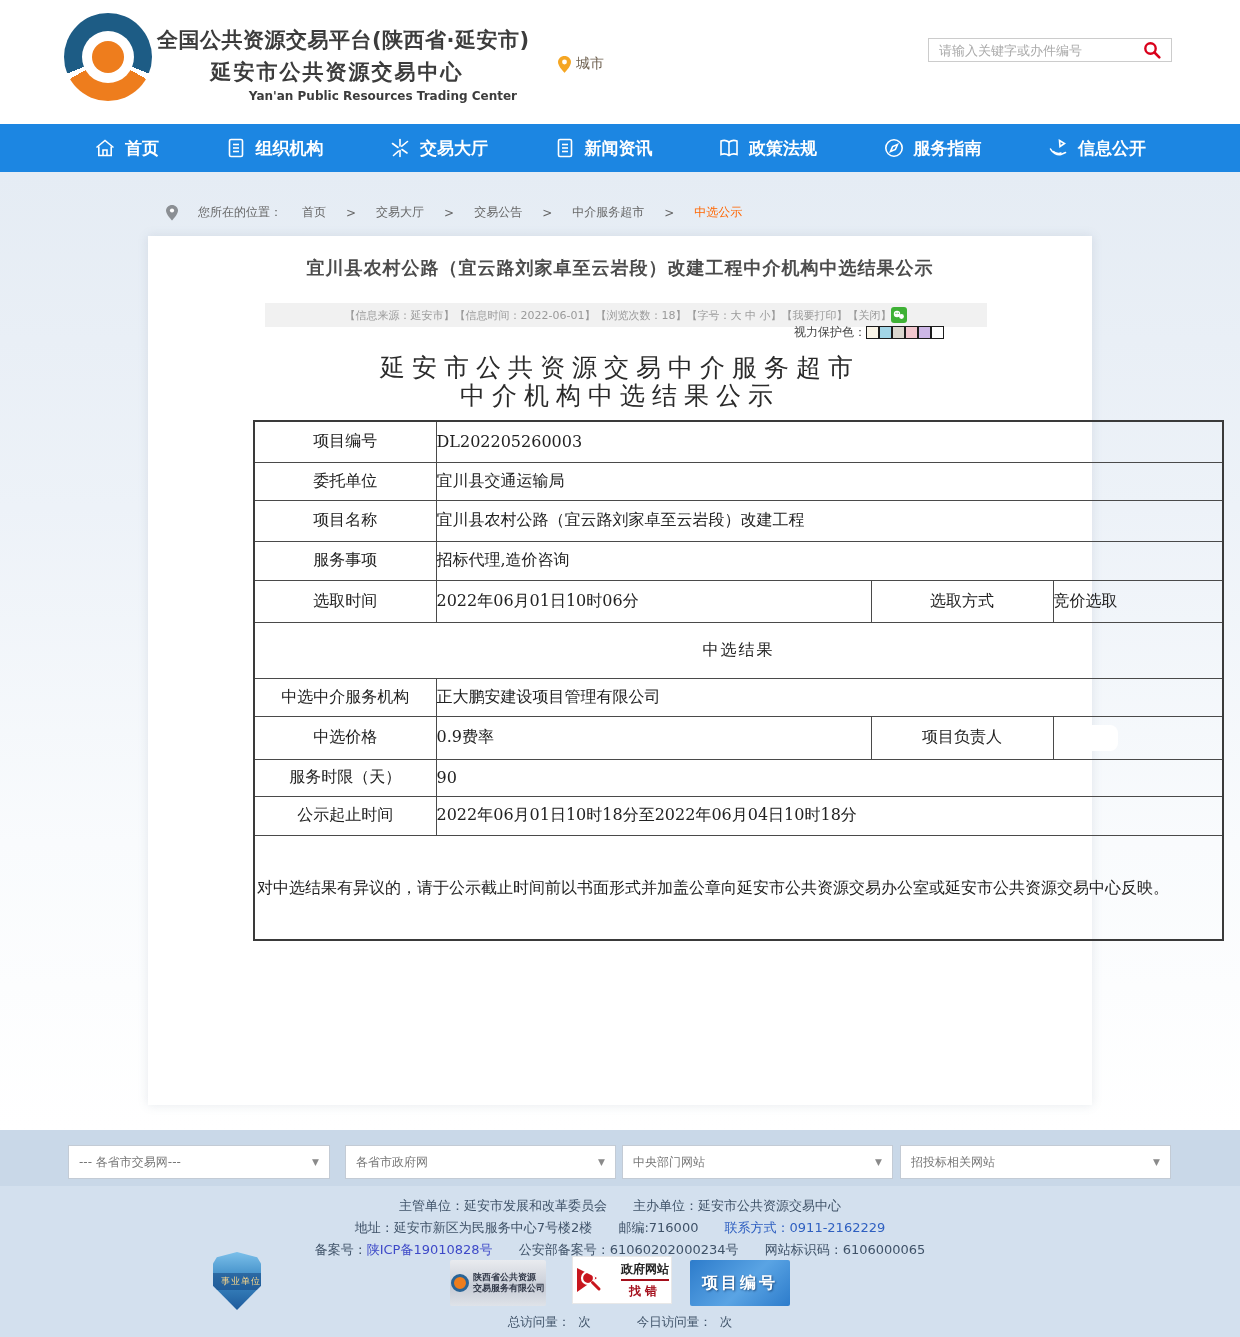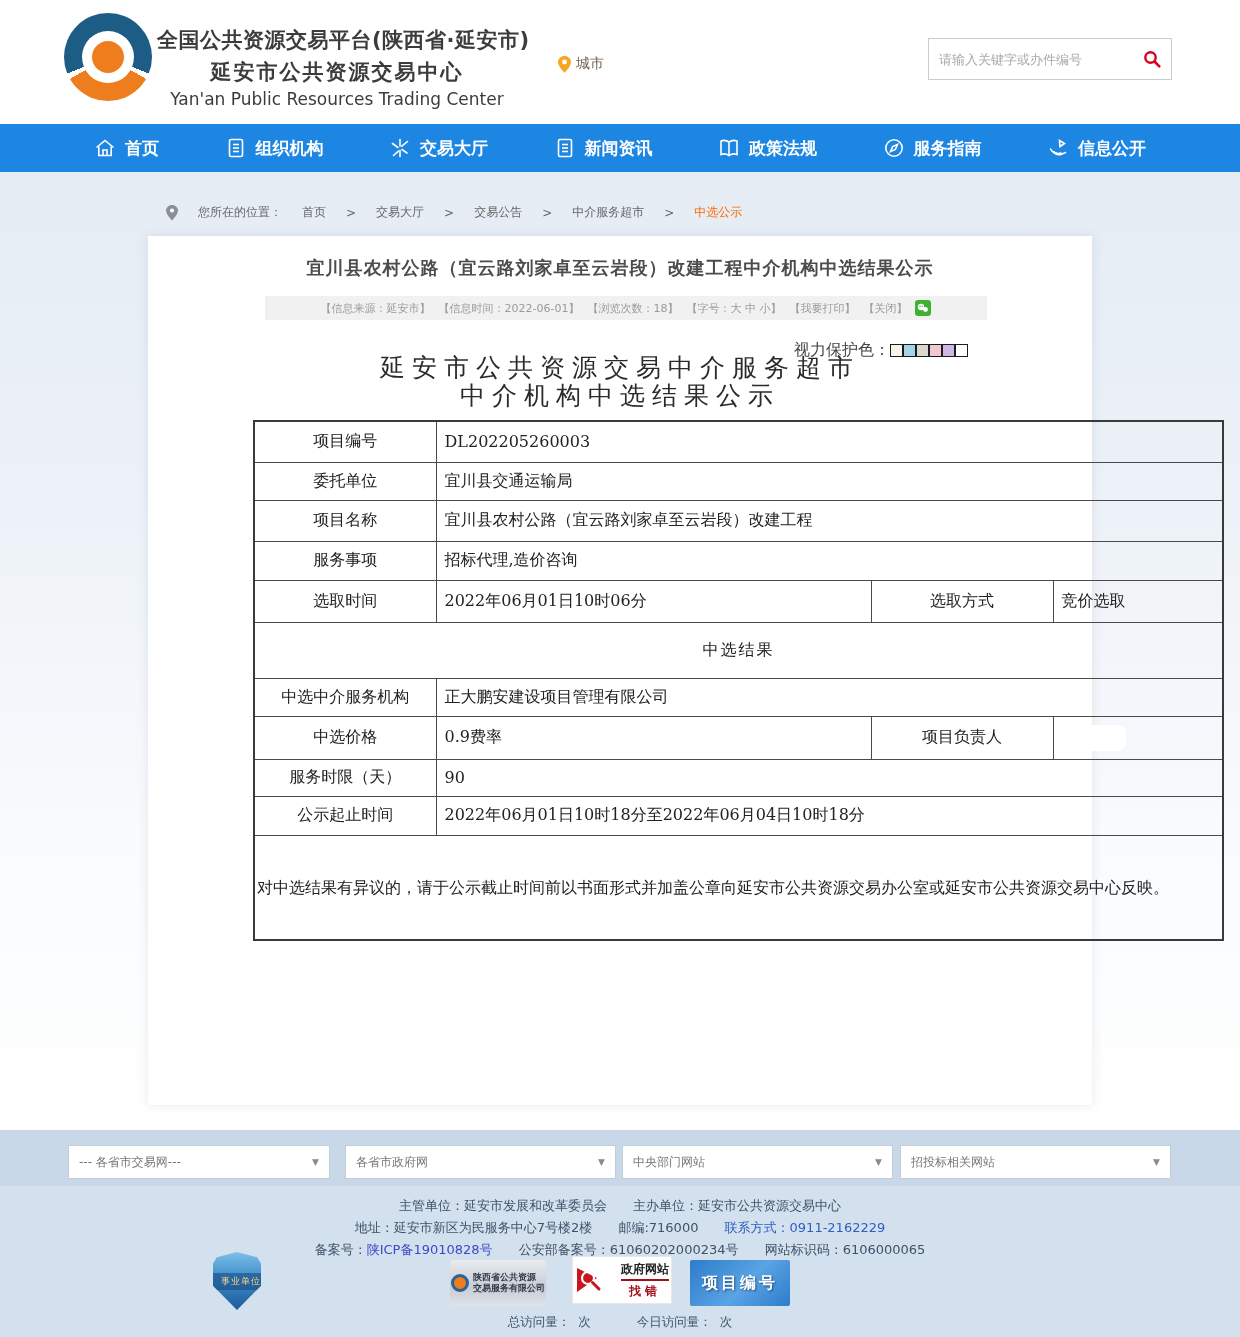--- a/index.html
+++ b/index.html
@@ -11,24 +11,24 @@
   .header { position:absolute; top:0; left:0; width:1240px; height:124px; background:#fff; }
   .logo { position:absolute; left:64px; top:13px; width:88px; height:88px; border-radius:50%;
           background:conic-gradient(#1d5c85 0 112deg, #fff 112deg 120deg, #ee7d1d 120deg 240deg, #fff 240deg 248deg, #1d5c85 248deg 360deg); }
   .logo-hole { position:absolute; left:50%; top:50%; transform:translate(-50%,-50%);
                width:52px; height:52px; border-radius:50%; background:#fff; }
   .logo-dot  { position:absolute; left:50%; top:50%; transform:translate(-50%,-50%);
                width:32px; height:32px; border-radius:50%; background:#ee7d1d; }
   .brand { position:absolute; left:157px; top:26px; width:360px; text-align:center; color:#3c3c3c; }
   .brand-l1 { font-size:21px; font-weight:bold; letter-spacing:0.5px; white-space:nowrap; }
   .brand-l2 { font-size:21px; font-weight:bold; letter-spacing:2px; margin-top:4px; }
-  .brand-en { font-size:17px; font-weight:normal; margin-top:3px; }
+  .brand-en { font-size:12px; font-weight:bold; margin-top:3px;text-align:right; }
   .city { position:absolute; left:558px; top:55px; display:flex; align-items:center; gap:5px;
           font-size:14px; color:#6d5f4e; cursor:pointer; }
-  .search { position:absolute; left:928px; top:38px; width:244px; height:42px;
+  .search { position:absolute; left:928px; top:38px; width:244px; height:24px;
             border:1px solid #ccc; display:flex; align-items:center; background:#fff; }
   .search input { flex:1; border:0; outline:0; padding:0 10px; font-size:13px; color:#333;
                   font-family:inherit; background:transparent; }
   .search input::placeholder { color:#a9a9a9; }
   .search-btn { width:38px; height:28px; display:flex; align-items:center; justify-content:center; cursor:pointer; }
 
   
   .nav { position:absolute; top:124px; left:0; width:1240px; height:48px; background:#1c86e2;
          display:flex; align-items:center; justify-content:space-between; padding:0 94px; }
   .nav-item { display:flex; align-items:center; gap:9px; color:#fff; font-size:17px;
@@ -40,39 +40,39 @@
              background:linear-gradient(180deg,#e5ecf4 0%,#edf2f8 35%,#f9fbfd 70%,#ffffff 100%); }
   .breadcrumb { position:absolute; top:32px; left:166px; display:flex; align-items:center; gap:20px;
                 font-size:12px; color:#666; }
   .crumb-link { cursor:pointer; }
   .crumb-sep { color:#666; }
   .crumb-current { color:#ff6600; cursor:pointer; }
   .card { position:absolute; top:64px; left:148px; width:944px; height:869px; background:#fff;
           box-shadow:0 0 10px rgba(90,110,135,.15); }
   .article-title { position:absolute; top:84px; left:148px; width:944px; text-align:center;
                    font-size:18px; font-weight:bold; color:#4c4c4c; letter-spacing:1px; }
-  .meta-bar { position:absolute; top:124px; left:265px; width:722px; height:24px; background:#f1f1f1;
-              display:flex; align-items:center; justify-content:center; gap:8px;
+  .meta-bar { position:absolute; top:131px; left:265px; width:722px; height:24px; background:#f1f1f1;
+              display:flex; align-items:center; justify-content:center; 
               font-size:11px; color:#9a9a9a; }
   .meta-item { white-space:nowrap; }
   .share-ico { display:flex; align-items:center; cursor:pointer; }
-  .eye-row { position:absolute; top:168px; left:794px; display:flex; align-items:center; 
-             font-size:16px; color:#444; }
+  .eye-row { position:absolute; top:152px; left:794px; display:flex; align-items:center; 
+             font-size:12px; color:#444; }
   .eye-sq { width:13px; height:13px; border:1px solid #1c1c1c; cursor:pointer; }
   .doc-title { position:absolute; top:182px; left:148px; width:944px; text-align:center;
                font-family:"DejaVu Serif","Liberation Serif",serif; color:#2a2a2a;
                font-size:25px; letter-spacing:7px; line-height:28px; }
 
   
   .doc-table { position:absolute; top:248px; left:253px; width:969px; table-layout:fixed;
                border-collapse:collapse; border:2px solid #3a3a3a; z-index:2;
                font-family:"DejaVu Serif","Liberation Serif",serif; color:#222; }
   .doc-table td { border:1px solid #4a4a4a; font-size:16px; overflow:hidden; }
   .doc-table td.lb { text-align:center; }
-  .doc-table td.vl { padding-left:8px; text-align:left; }
+  .doc-table td.vl { text-align:left; }
   .result-head { text-align:center; font-size:18px; letter-spacing:2px; }
   .objection-cell { font-size:17px; line-height:53px; padding:0 2px; text-align:left; }
   .redact { display:inline-block; width:58px; height:26px; background:#fff; border-radius:8px;
             vertical-align:middle; margin-left:6px; }
   .mgr-cell { position:relative; }
 
   
   .footer { position:absolute; top:1130px; left:0; width:1240px; height:207px; background:#d3e0ee; }
   .select-band { position:absolute; top:0; left:0; width:1240px; height:56px; background:#c9d8e8; }
   .fselect { position:absolute; top:15px; height:28px; background:#fff; border:1px solid #c3cbd5;

